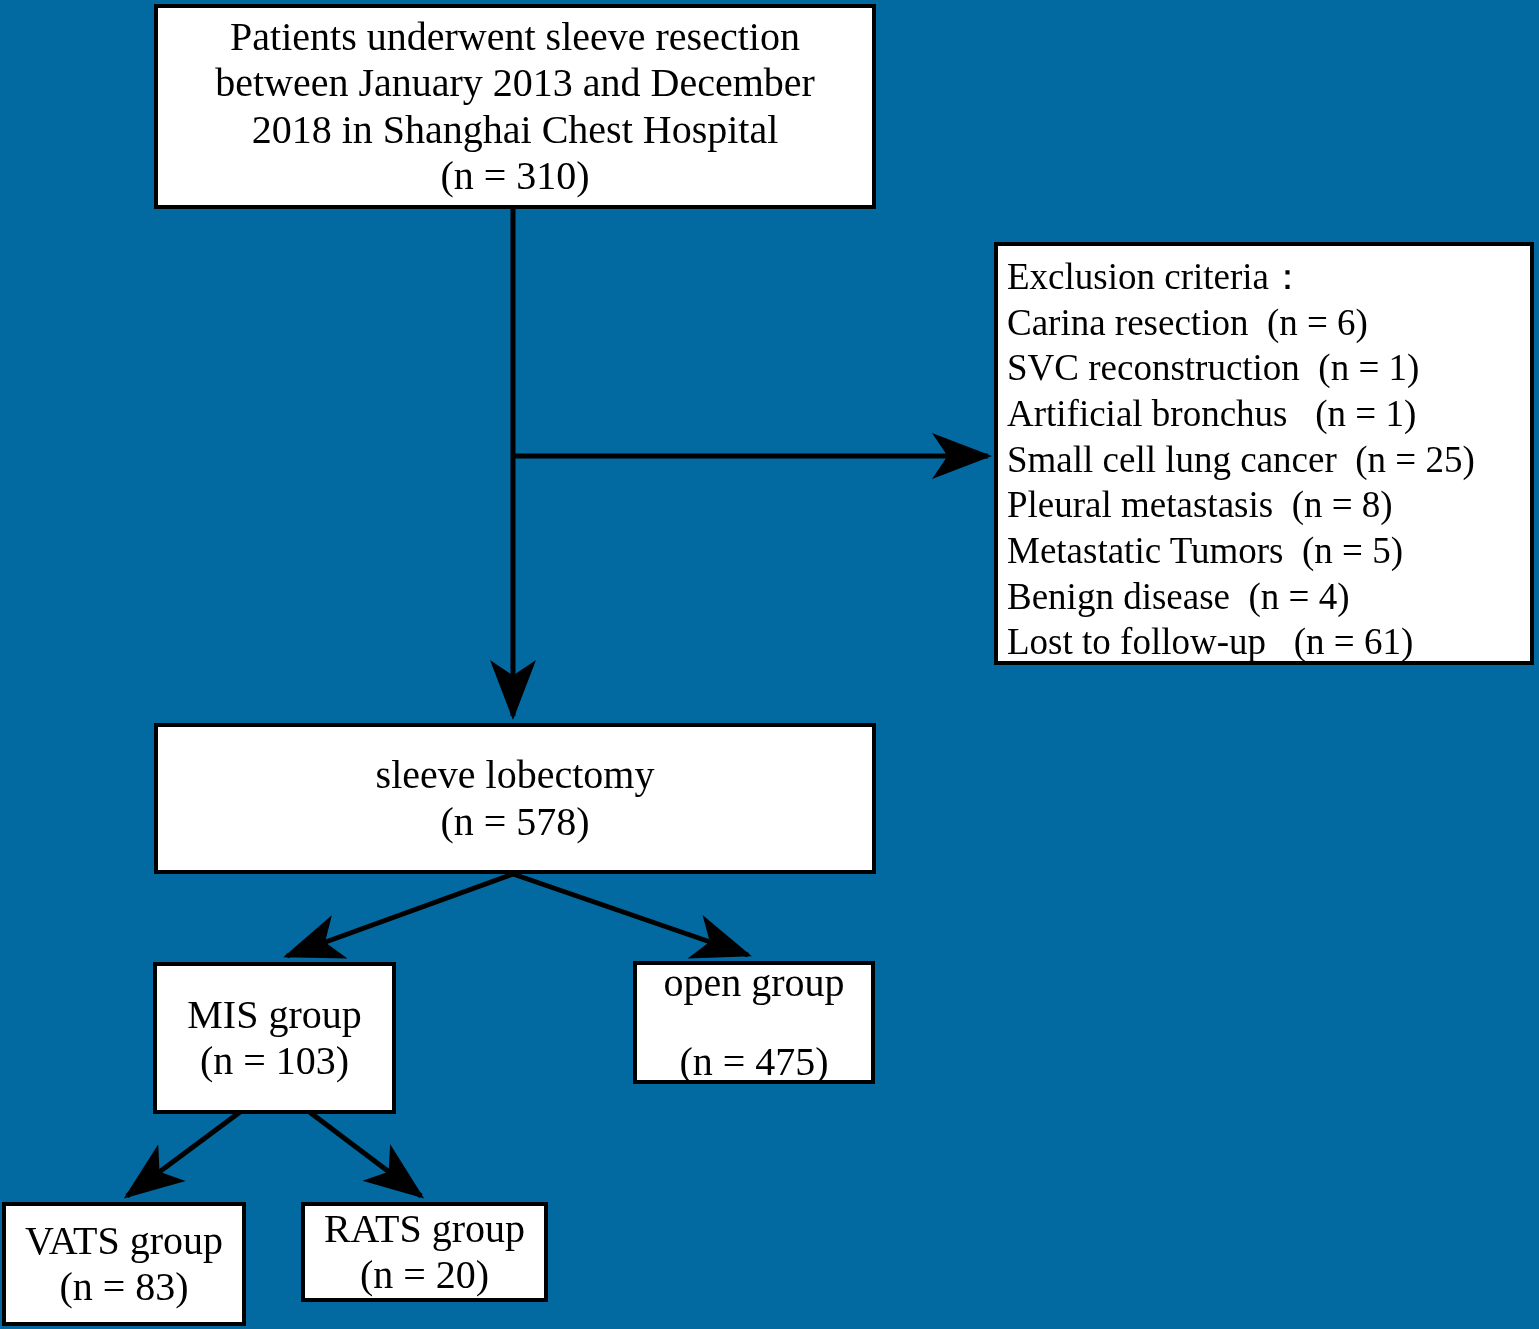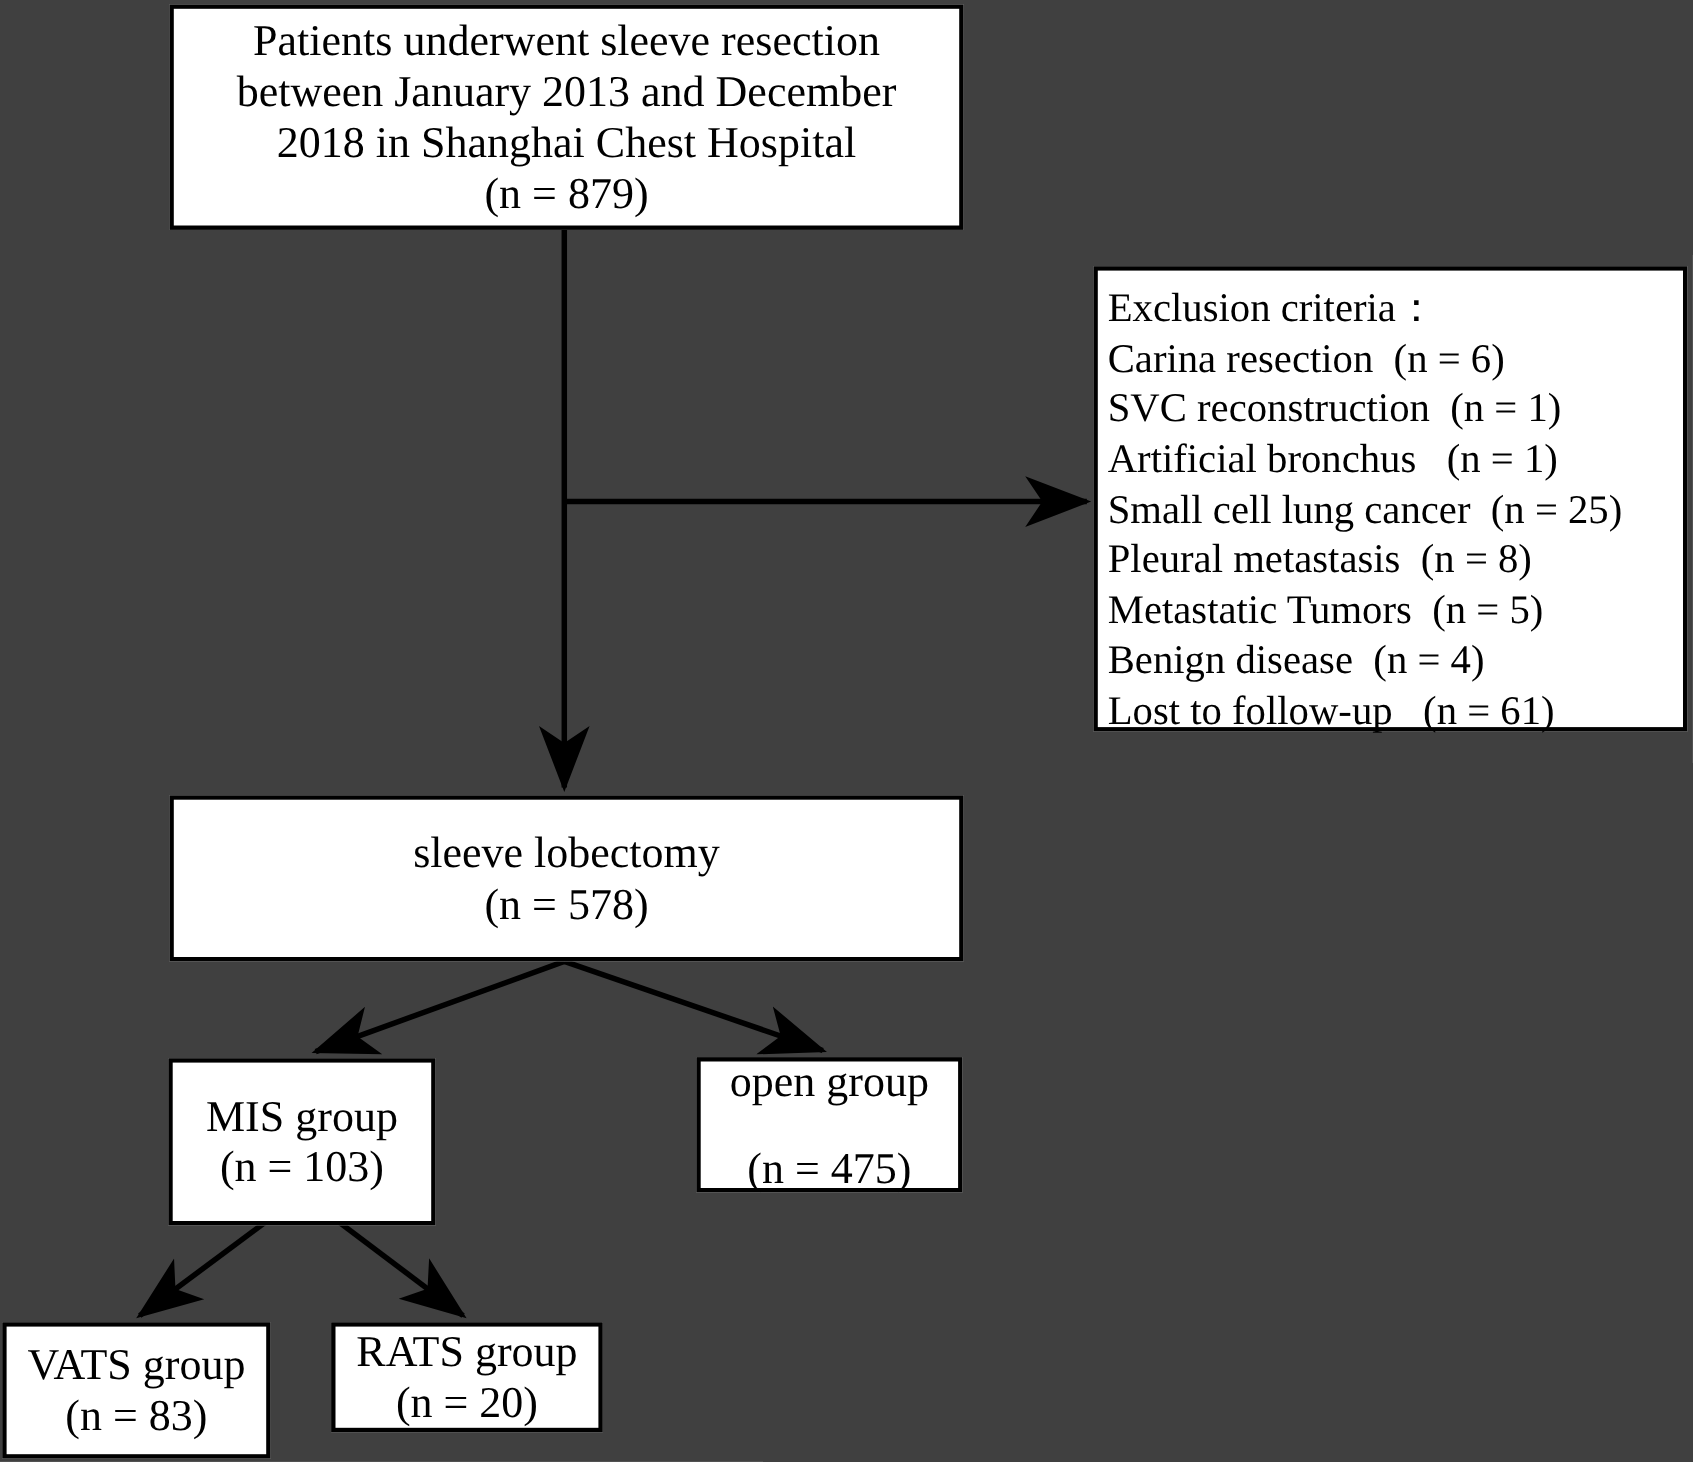--- a/index.html
+++ b/index.html
@@ -4,21 +4,21 @@
 <style>
   html, body {
     margin: 0;
     padding: 0;
     background: #ffffff;
   }
   #canvas {
     position: relative;
     width: 1539px;
     height: 1329px;
-    background: #404040;
+    background: #0369a1;
     font-family: "Liberation Serif", "DejaVu Serif", serif;
     color: #000000;
     overflow: hidden;
   }
   svg.connectors {
     position: absolute;
     left: 0;
     top: 0;
     width: 1539px;
     height: 1329px;
@@ -45,21 +45,21 @@
   
   #box-enrolled {
     left: 154px; top: 4px; width: 722px; height: 205px;
     font-size: 40px;
     padding: 0 10px;
   }
   #box-exclusion {
     left: 994px; top: 242px; width: 540px; height: 423px;
     font-size: 37px;
     align-items: flex-start;
-    justify-content: space-between;
+    justify-content: center;
     text-align: left;
     padding: 12px 0 0 9px;
     line-height: 1.235;
   }
   #box-nsclc {
     left: 154px; top: 723px; width: 722px; height: 151px;
     font-size: 40px;
     padding: 0 10px;
   }
   #box-mis {
@@ -107,21 +107,21 @@
 
     <line x1="275" y1="1086" x2="127" y2="1196" stroke="#000000" stroke-width="5" marker-end="url(#ah)"></line>
 
     <line x1="275" y1="1086" x2="421" y2="1196" stroke="#000000" stroke-width="5" marker-end="url(#ah)"></line>
   </svg>
 
   <div class="box" id="box-enrolled">
     <span class="line">Patients underwent sleeve resection</span>
     <span class="line">between January 2013 and December</span>
     <span class="line">2018 in Shanghai Chest Hospital</span>
-    <span class="line">(n = 879)</span>
+    <span class="line">(n = 310)</span>
   </div>
 
   <div class="box" id="box-exclusion">
     <span class="excl-line">Exclusion criteria：</span>
     <span class="excl-line">Carina resection  (n = 6)</span>
     <span class="excl-line">SVC reconstruction  (n = 1)</span>
     <span class="excl-line">Artificial bronchus   (n = 1)</span>
     <span class="excl-line">Small cell lung cancer  (n = 25)</span>
     <span class="excl-line">Pleural metastasis  (n = 8)</span>
     <span class="excl-line">Metastatic Tumors  (n = 5)</span>

